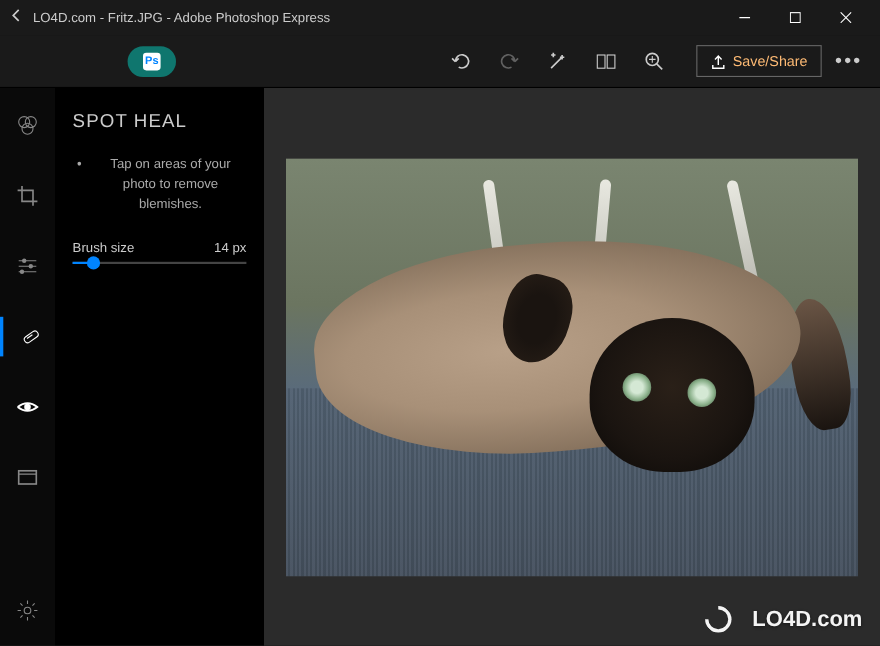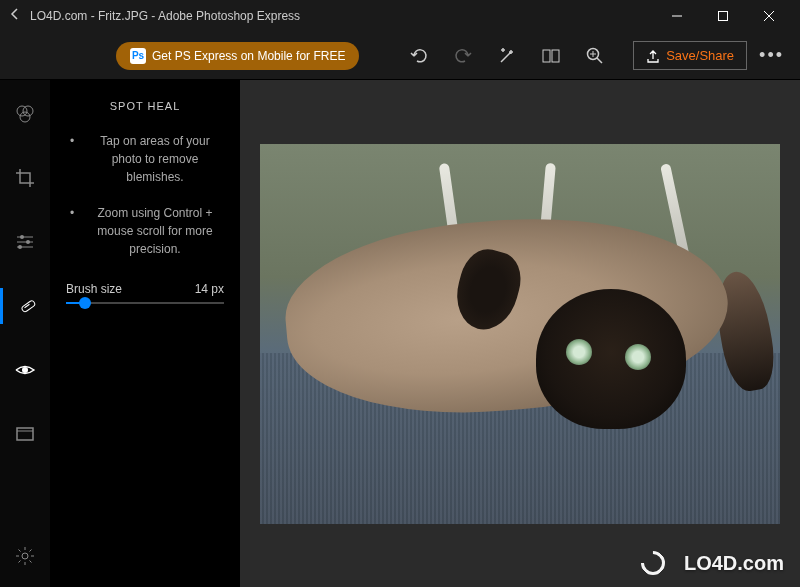--- a/index.html
+++ b/index.html
@@ -6,37 +6,37 @@
     body { width: 800px; height: 587px; background: #1a1a1a; color: #fff; overflow: hidden; position: relative; }
     
     .titlebar { height: 32px; background: #1a1a1a; display: flex; align-items: center; padding: 16px 8px; }
     .titlebar-back { color: #fff; margin-right: 8px; cursor: pointer; }
     .titlebar-title { font-size: 12px; color: #ccc; flex: 1; }
     .window-controls { display: flex; gap: 0; }
     .window-btn { width: 46px; height: 32px; display: flex; align-items: center; justify-content: center; cursor: pointer; }
     .window-btn svg { width: 10px; height: 10px; }
     
     .topbar { height: 48px; background: #1a1a1a; display: flex; align-items: center; padding: 0 16px; gap: 12px; border-bottom: 1px solid #000; }
-    .promo-btn { background: #a16207; color: #fff; border: none; border-radius: 16px; padding: 6px 14px; font-size: 12px; display: flex; align-items: center; gap: 6px; cursor: pointer; margin-left: 100px; }
+    .promo-btn { background: #0f766e; color: #fff; border: none; border-radius: 16px; padding: 6px 14px; font-size: 12px; display: flex; align-items: center; gap: 6px; cursor: pointer; margin-left: 100px; }
     .promo-icon { width: 16px; height: 16px; background: #fff; border-radius: 3px; display: flex; align-items: center; justify-content: center; color: #0084ff; font-size: 10px; font-weight: bold; }
     .topbar-spacer { flex: 1; }
     .topbar-tools { display: flex; gap: 24px; align-items: center; margin-right: 16px; }
     .tool-btn { color: #ccc; cursor: pointer; display: flex; align-items: center; }
-    .save-btn { border: 1px solid #666; padding: 6px 12px; color: #f97316; display: flex; align-items: flex-end; gap: 6px; font-size: 13px; cursor: pointer; }
+    .save-btn { border: 1px solid #666; padding: 6px 12px; color: #fdba74; display: flex; align-items: flex-end; gap: 6px; font-size: 13px; cursor: pointer; }
     .more-btn { color: #ccc; cursor: pointer; font-size: 18px; letter-spacing: 2px; }
     
     .main { display: flex; height: calc(100% - 80px); }
     
     .toolstrip { width: 50px; background: #0a0a0a; display: flex; flex-direction: column; align-items: center; padding-top: 16px; gap: 28px; position: relative; }
     .toolstrip-item { color: #888; cursor: pointer; width: 50px; height: 36px; display: flex; align-items: center; justify-content: center; }
     .toolstrip-item.active { color: #fff; border-left: 3px solid #0084ff; }
     .toolstrip-settings { position: absolute; bottom: 16px; color: #888; cursor: pointer; }
     
     .sidepanel { width: 190px; background: #000; padding: 20px 16px; }
-    .panel-title { font-size: 11px; letter-spacing: 1px; color: #ccc; margin-bottom: 20px; text-align: center; }
+    .panel-title { font-size: 17px; letter-spacing: 1px; color: #ccc; margin-bottom: 20px; }
     .tips-list { list-style: none; padding-left: 8px; text-align: center; }
     .tips-list li { font-size: 12px; color: #aaa; line-height: 1.5; margin-bottom: 18px; position: relative; padding-left: 12px; }
     .tips-list li::before { content: "•"; position: absolute; left: -4px; color: #aaa; }
     .brush-row { display: flex; justify-content: space-between; font-size: 12px; color: #ccc; margin-top: 24px; margin-bottom: 6px; }
     .slider-track { width: 100%; height: 2px; background: #444; position: relative; margin-top: 6px; }
     .slider-fill { position: absolute; left: 0; height: 2px; background: #0084ff; width: 12%; }
     .slider-thumb { position: absolute; left: 12%; top: 50%; transform: translate(-50%, -50%); width: 12px; height: 12px; background: #0084ff; border-radius: 50%; }
     
     .canvas-area { flex: 1; background: #2b2b2b; display: flex; align-items: center; justify-content: center; padding: 20px; position: relative; }
     .image-wrap { width: 100%; max-width: 560px; height: 380px; background: #333; position: relative; overflow: hidden; }
@@ -100,21 +100,20 @@
           <line x1="0" y1="0" x2="10" y2="10" stroke="#fff"></line>
           <line x1="10" y1="0" x2="0" y2="10" stroke="#fff"></line>
         </svg>
     </div>
   </div>
 </div>
 
 <div class="topbar">
   <button class="promo-btn">
     <span class="promo-icon">Ps</span>
-    <span>Get PS Express on Mobile for FREE</span>
   </button>
   <div class="topbar-spacer"></div>
   <div class="topbar-tools">
     <span class="tool-btn">
       <svg width="20" height="20" viewBox="0 0 20 20">
           <path d="M5 10 A6 6 0 1 1 8 15 M5 10 L2 7 M5 10 L8 7" stroke="#ccc" stroke-width="1.5" fill="none"></path>
         </svg>
     </span>
     <span class="tool-btn" style="opacity:0.4">
       <svg width="20" height="20" viewBox="0 0 20 20">
@@ -197,21 +196,20 @@
           <circle cx="11" cy="11" r="3" stroke="currentColor" fill="none"></circle>
           <path d="M11 2 L11 5 M11 17 L11 20 M2 11 L5 11 M17 11 L20 11 M4.5 4.5 L6.5 6.5 M15.5 15.5 L17.5 17.5 M4.5 17.5 L6.5 15.5 M15.5 6.5 L17.5 4.5" stroke="currentColor"></path>
         </svg>
     </div>
   </div>
 
   <div class="sidepanel">
     <div class="panel-title">SPOT HEAL</div>
     <ul class="tips-list">
       <li>Tap on areas of your photo to remove blemishes.</li>
-      <li>Zoom using Control + mouse scroll for more precision.</li>
     </ul>
     <div class="brush-row">
       <span>Brush size</span>
       <span>14 px</span>
     </div>
     <div class="slider-track">
       <div class="slider-fill"></div>
       <div class="slider-thumb"></div>
     </div>
   </div>

